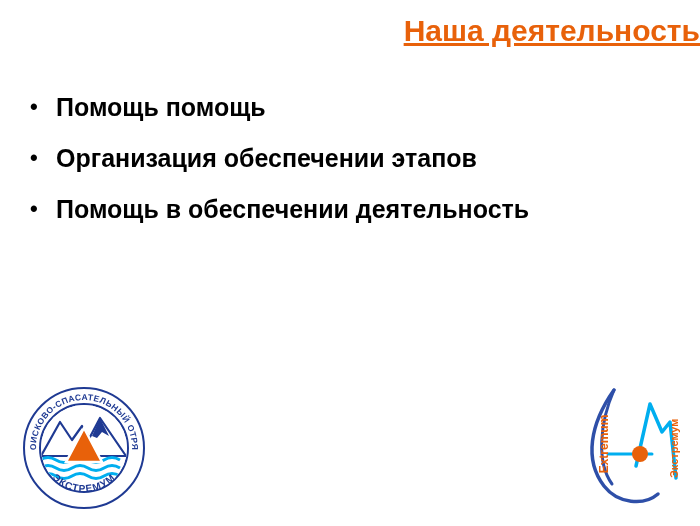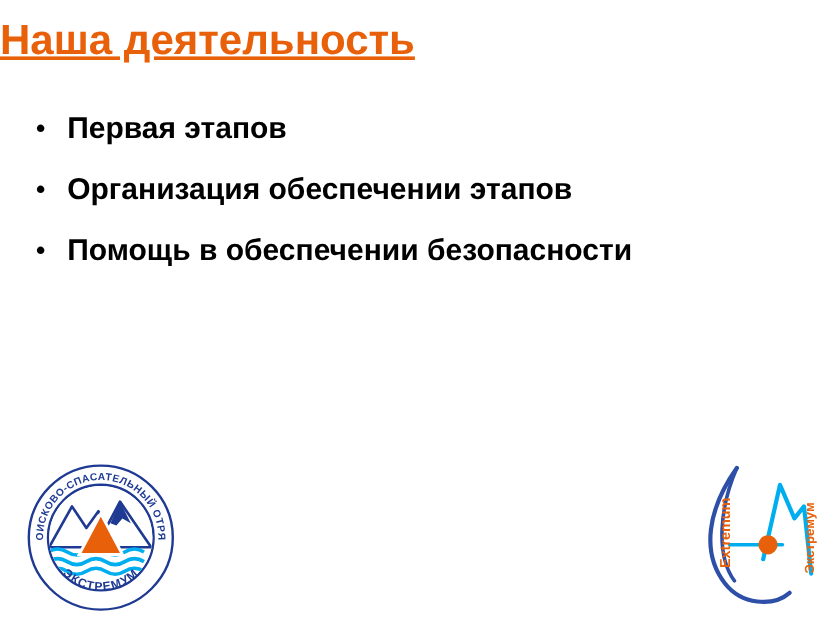--- a/index.html
+++ b/index.html
@@ -18,22 +18,22 @@
     position: relative;
     width: 700px;
     height: 526px;
     box-sizing: border-box;
   }
   .slide-title {
     position: absolute;
     left: 0;
     top: 14px;
     width: 700px;
-    text-align: left;
-    font-size: 35px;
+    text-align: right;
+    font-size: 30px;
     font-weight: bold;
     color: #E8610A;
     text-decoration: underline;
     letter-spacing: 0px;
     white-space: nowrap;
   }
   .bullet-list {
     position: absolute;
     left: 30px;
     top: 92px;
@@ -86,29 +86,29 @@
 </head>
 <body>
 
 <div class="slide">
 
   <div class="slide-title">Наша деятельность</div>
 
   <ul class="bullet-list">
     <li class="bullet-item">
       <span class="bullet-dot">•</span>
-      <span class="bullet-text">Первая этапов</span>
+      <span class="bullet-text">Помощь помощь</span>
     </li>
     <li class="bullet-item">
       <span class="bullet-dot">•</span>
       <span class="bullet-text">Организация обеспечении этапов</span>
     </li>
     <li class="bullet-item">
       <span class="bullet-dot">•</span>
-      <span class="bullet-text">Помощь в обеспечении безопасности</span>
+      <span class="bullet-text">Помощь в обеспечении деятельность</span>
     </li>
   </ul>
 
   <div class="emblem-left">
     <svg width="124" height="124" viewBox="0 0 124 124" xmlns="http://www.w3.org/2000/svg">
       <defs>
         <path id="arcTop" d="M 14,62 A 48,48 0 0 1 110,62"></path>
         <path id="arcBottom" d="M 18,62 A 44,44 0 0 0 106,62"></path>
       </defs>
 

